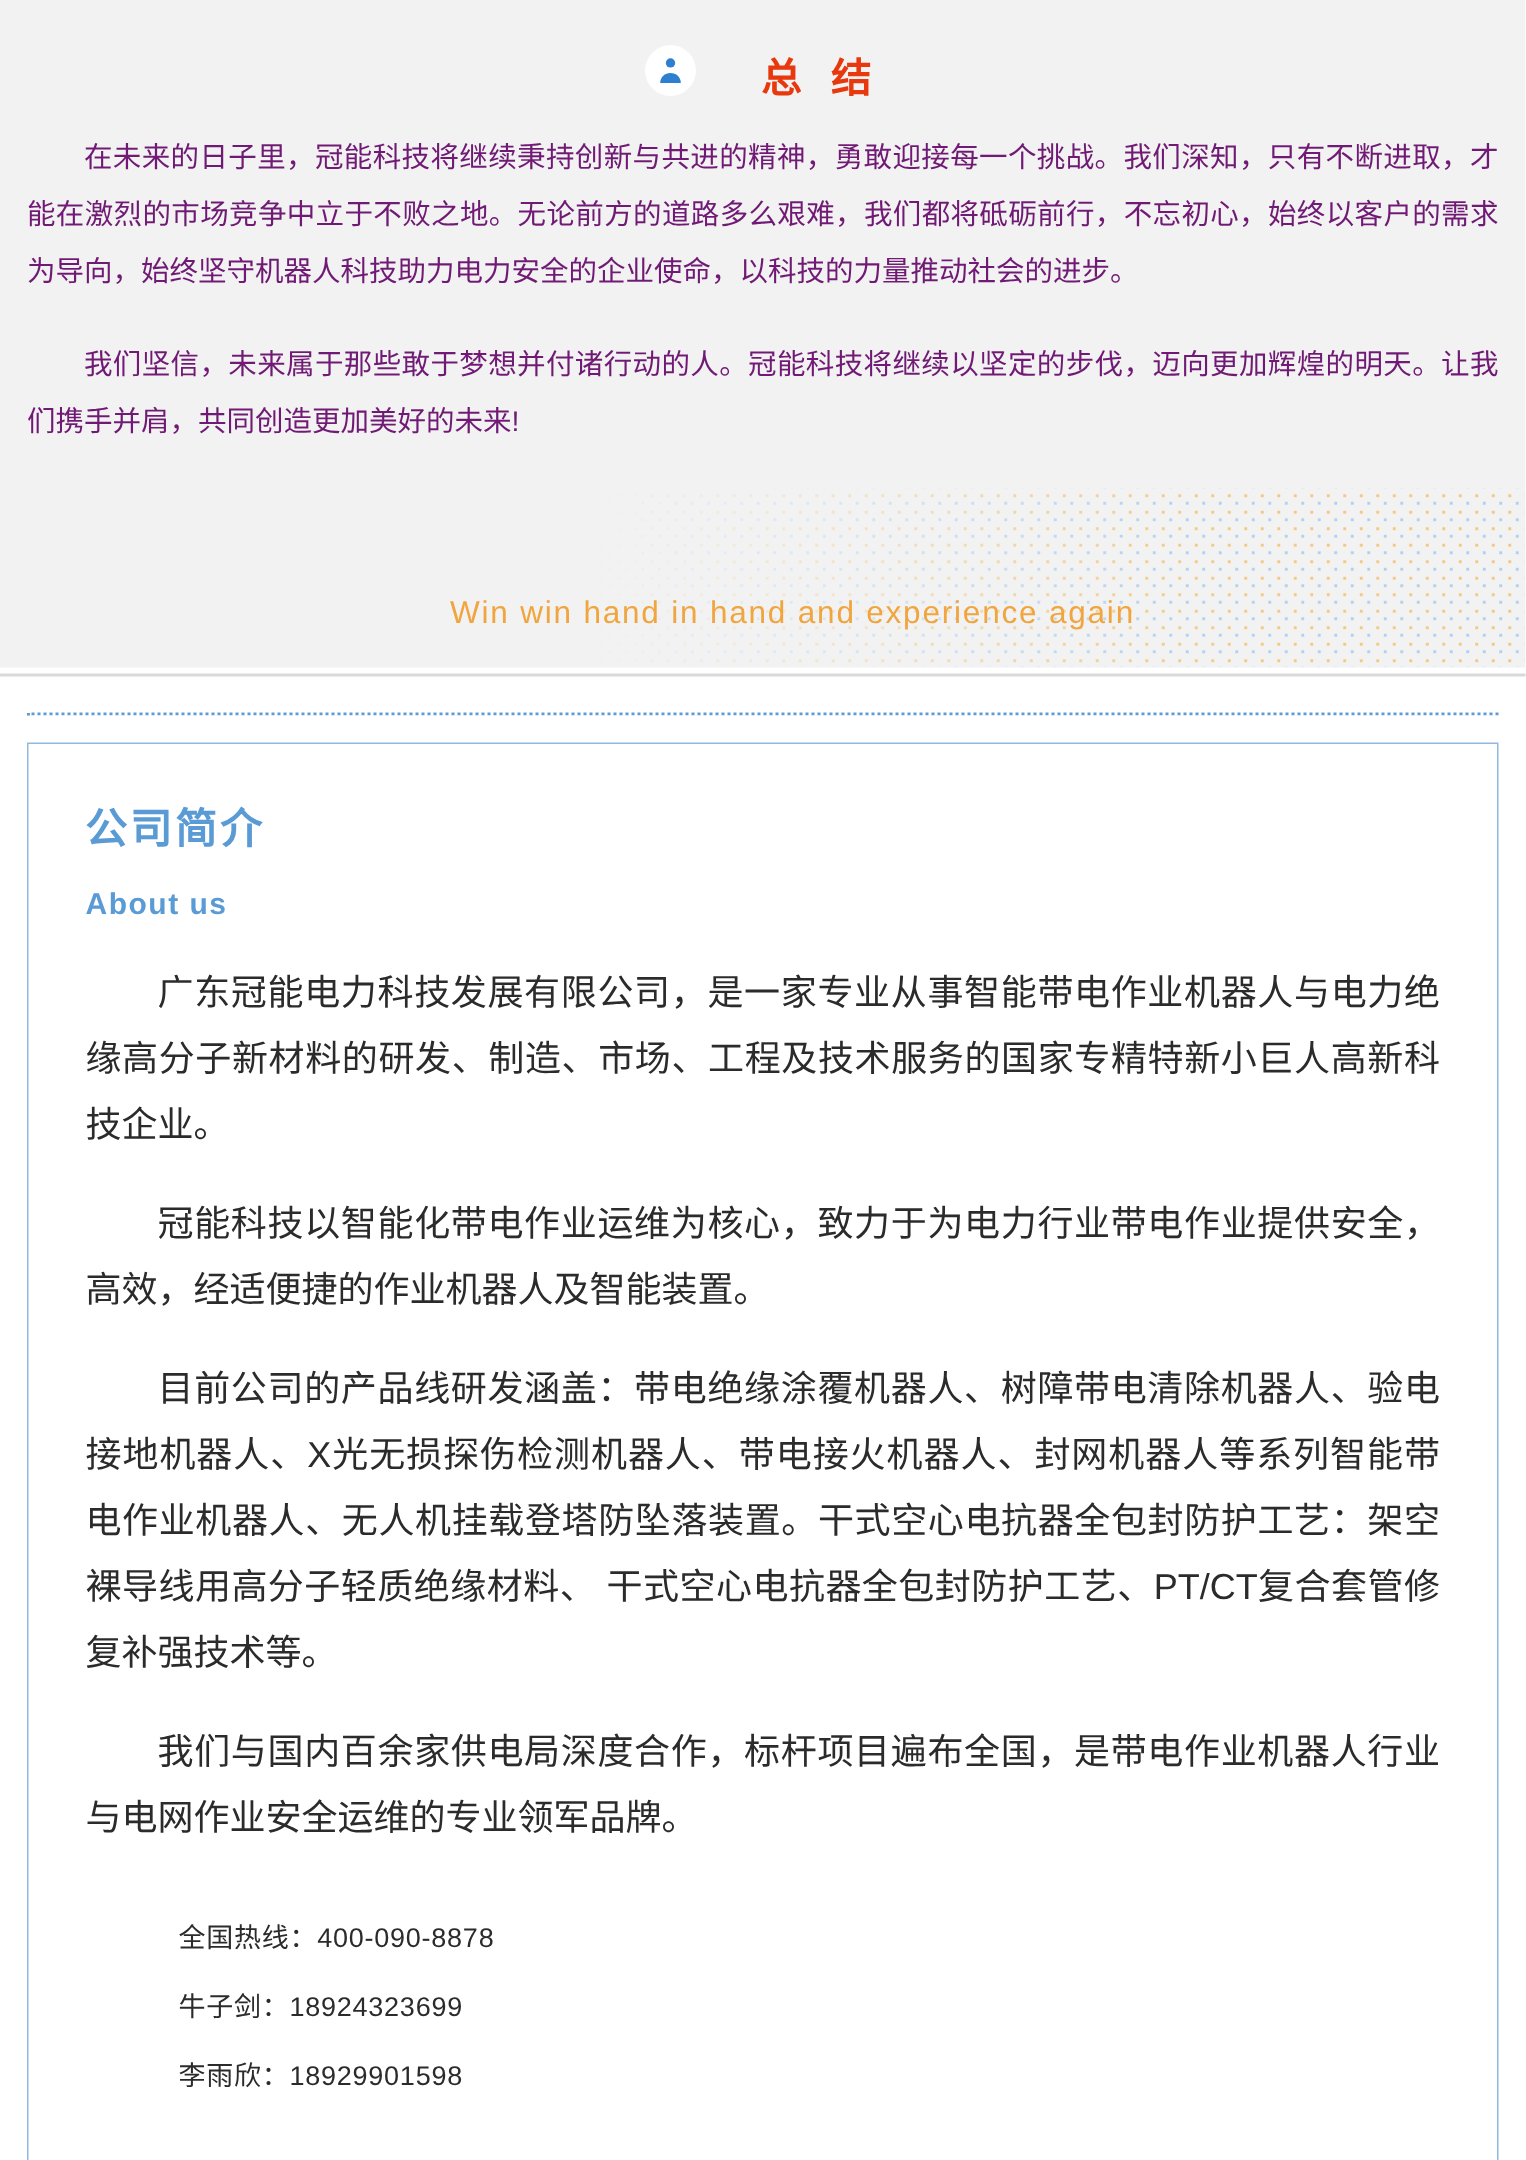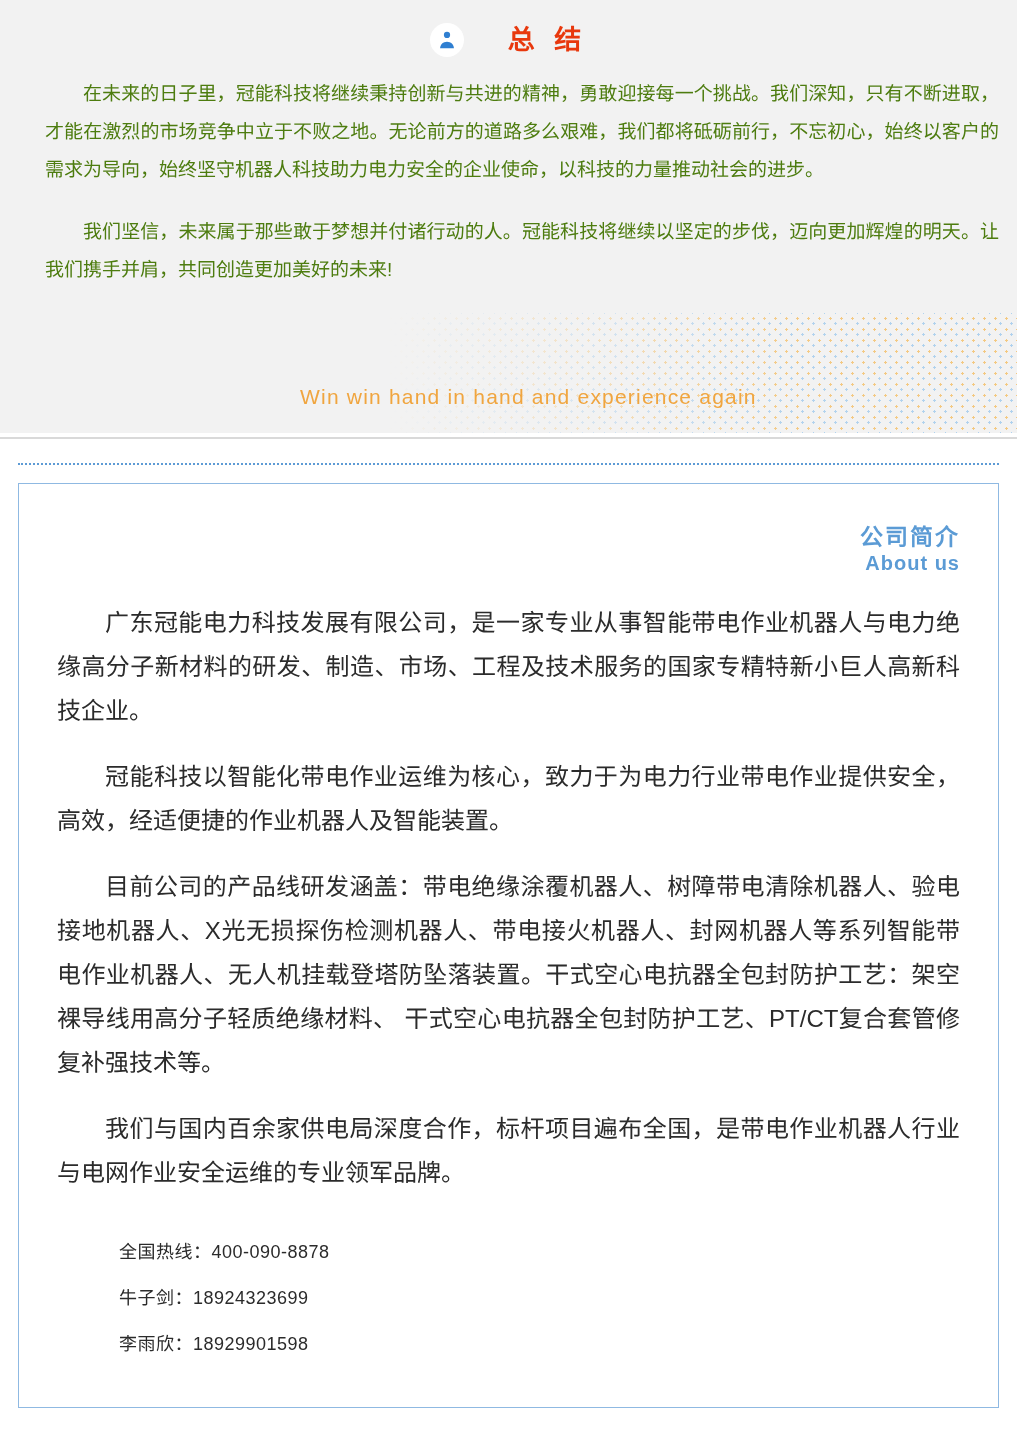--- a/index.html
+++ b/index.html
@@ -16,23 +16,23 @@
 
   
   .top-section {
     background: #f2f2f2;
     padding: 0 0 0 0;
     position: relative;
   }
 
   .title-bar {
     display: flex;
-    align-items: center;
+    align-items: flex-start;
     justify-content: center;
-    padding: 18px 0 14px 0;
+    padding: 30px 0 14px 0;
   }
   .person-icon {
     width: 34px;
     height: 34px;
     border-radius: 50%;
     background: #ffffff;
     display: flex;
     align-items: center;
     justify-content: center;
     margin-right: 44px;
@@ -52,24 +52,23 @@
     left: -6px;
     right: -58px;
     bottom: -6px;
     height: 2px;
     background: #d9d9d9;
   }
 
   .body-text {
     font-size: 19px;
     line-height: 38px;
-    color: #4d7c0f;
+    color: #701a75;
     padding: 0 18px;
     text-align: justify;
-    margin-left: 27px;
   }
   .body-text p {
     margin: 0 0 24px 0;
     text-indent: 0;
   }
   .body-text p.indent {
     text-indent: 2em;
   }
 
   
@@ -122,28 +121,29 @@
   
   .about-wrap {
     padding: 18px 18px 30px 18px;
     background: #ffffff;
   }
   .about-card {
     border: 1px solid #8fb9e2;
     padding: 34px 38px 40px 38px;
   }
   .about-title {
-    text-align: right;
-    font-size: 23px;
+    text-align: left;
+    font-size: 28px;
     font-weight: bold;
     color: #5b9bd5;
     letter-spacing: 2px;
+    margin-bottom: 22px;
   }
   .about-subtitle {
-    text-align: right;
+    text-align: left;
     font-size: 20px;
     font-weight: bold;
     color: #5b9bd5;
     letter-spacing: 1px;
     margin-bottom: 26px;
   }
   .about-body p {
     margin: 0 0 22px 0;
     font-size: 24px;
     line-height: 44px;

